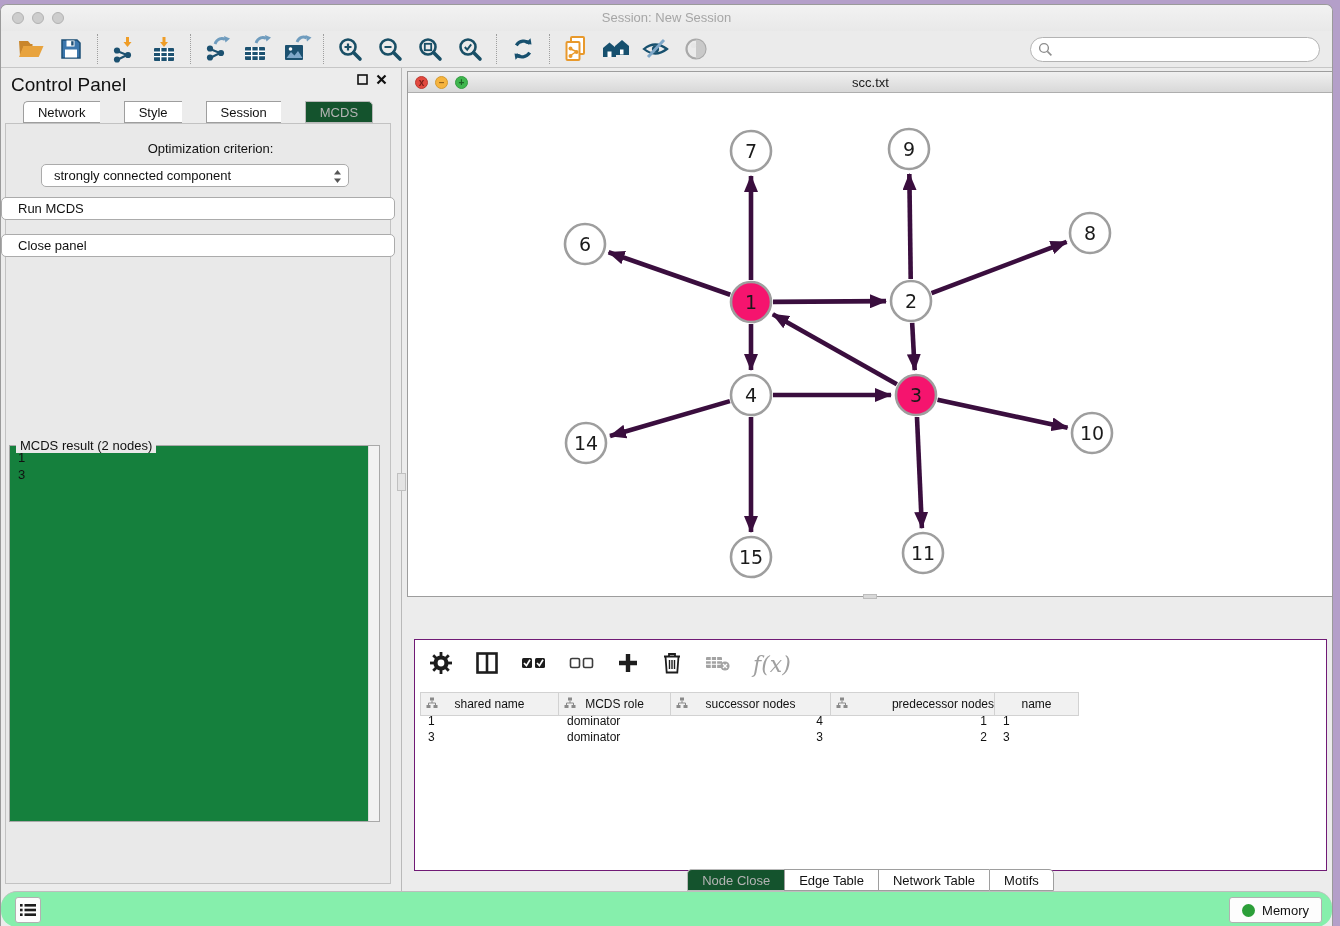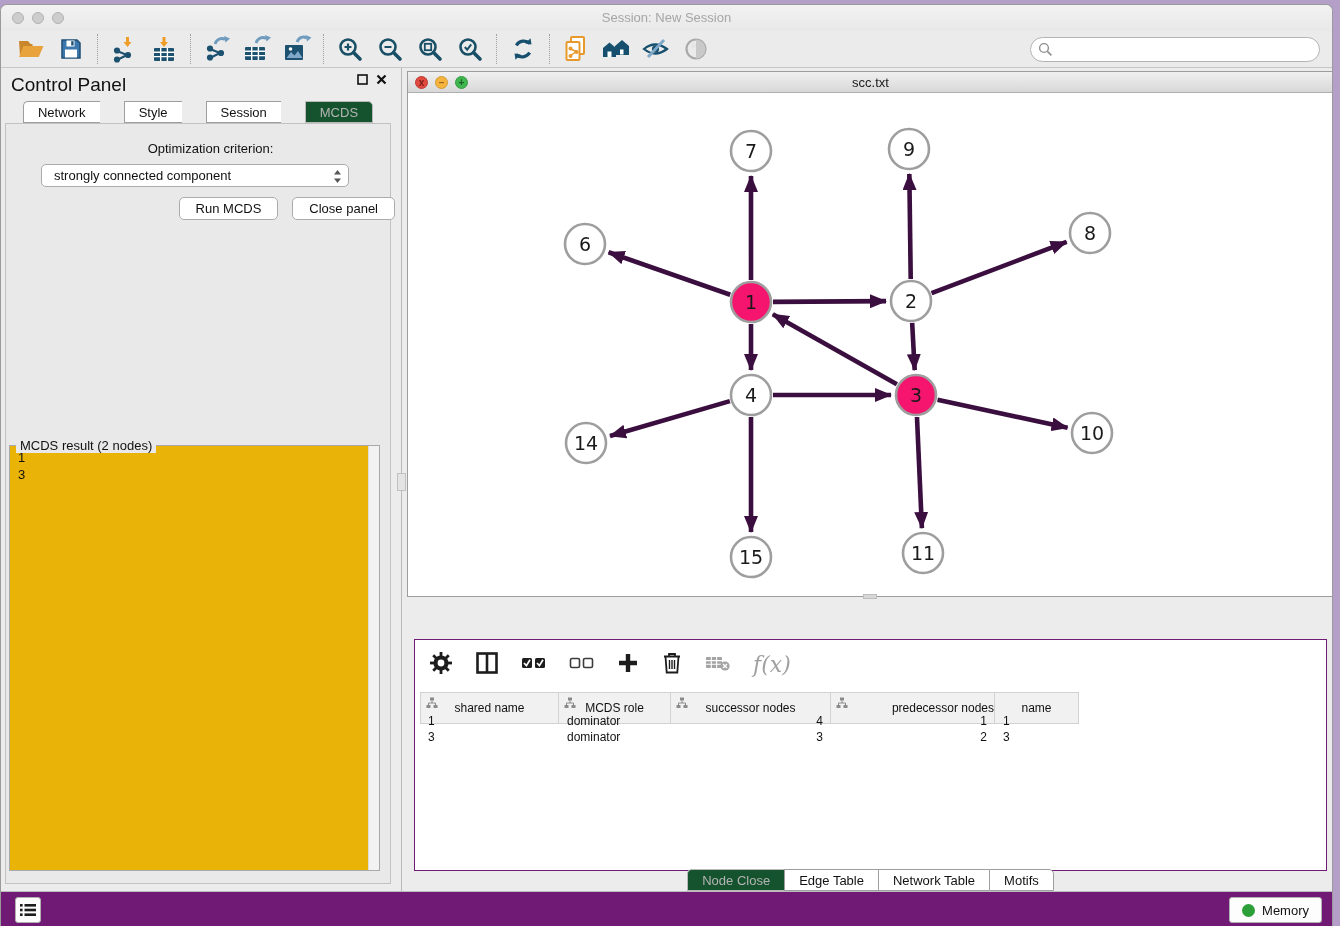--- a/index.html
+++ b/index.html
@@ -41,25 +41,25 @@
   .tab:first-child { border-radius:5px 0 0 0; }
   .tab:last-child { border-right:1px solid #9e9e9e; border-radius:0 5px 0 0; }
   .tab.selected { background:#14532d; color:#b4b4b4; border-color:#b9b9b9; }
   .cbody { position:absolute; left:4px; right:4px; top:55px; height:761px;
     background:#e9e9e9; border:1px solid #c2c2c2; }
   .optlabel { position:absolute; left:0; right:0; top:73px; text-align:center; font-size:13px; color:#111;padding-left:25px; }
   .dropdown { position:absolute; left:40px; top:96px; width:308px; height:23px; background:#fff;
     border:1px solid #ababab; border-radius:5px; display:flex; align-items:center;
     padding:0 22px 0 12px; font-size:13px; color:#111; }
   .dropdown svg { position:absolute; right:6px; top:4px; }
-  .btnrow { position:absolute; left:0; right:0; top:129px; display:flex; justify-content:flex-end; gap:14px; }
+  .btnrow { position:absolute; left:0; right:0; top:129px; display:flex; justify-content:center; gap:14px;flex-direction:column; }
   .pushbtn { height:23px; padding:0 16px; background:#fff; border:1px solid #ababab;
     border-radius:5px; font-size:13px; color:#111; display:flex; align-items:center; }
-  .groupbox { position:absolute; left:8px; width:371px; top:377px; height:426px;
-    border:1px solid #a9a9a9; background:#eab308; }
+  .groupbox { position:absolute; left:8px; width:371px; top:377px; height:377px;
+    border:1px solid #a9a9a9; background:#15803d; }
   .grouplegend { position:absolute; left:6px; top:-8px; background:#e9e9e9;
     padding:0 4px; font-size:13px; color:#111; }
   .resulttext { position:absolute; left:1px; top:3px; right:12px; bottom:1px;
     font-size:13px; color:#111; white-space:pre; padding-left:7px; line-height:17px; }
   .resultscroll { position:absolute; right:0; top:0; bottom:0; width:11px;
     background:#f2f2f2; border-left:1px solid #dcdcdc; }
 
   
   .vsplit { position:absolute; left:400px; top:63px; width:1px; height:823px; background:#b9b9b9; }
   .vgrip { position:absolute; left:396px; top:468px; width:9px; height:18px;
@@ -82,32 +82,32 @@
   .netgrip { position:absolute; left:455px; bottom:-3px; width:14px; height:5px;
     background:#d8d8d8; border:1px solid #bdbdbd; }
 
   
   .tpanel { position:absolute; left:406px; top:596px; width:927px; height:290px; background:#ececec; }
   .tpanel .panelctl { right:12px; }
   .tinner { position:absolute; left:7px; right:7px; top:38px; height:232px;
     background:#fff; border:1px solid #701a75; }
   .ttoolbar { position:absolute; left:0; right:0; top:0; height:49px;
     display:flex; align-items:center; padding-left:14px; gap:22px; }
-  .thead { position:absolute; left:5px; top:52px; display:flex; height:32px; }
+  .thead { position:absolute; left:5px; top:52px; display:flex; height:24px; }
   .th { background:#f1f1f1; border:1px solid #d2d2d2; border-left:none; display:flex;
     align-items:center; justify-content:center; gap:6px; font-size:12px; color:#111; position:relative; }
   .th:first-child { border-left:1px solid #d2d2d2; }
   .th .treeicon { position:absolute; left:5px; top:4px; }
   .trow { position:absolute; left:5px; display:flex; height:16px; }
   .td { font-size:12px; color:#111; padding:1px 8px 0 8px; overflow:hidden; }
   .bottabs { position:absolute; left:0; right:0; top:268px; display:flex; justify-content:center; }
 
   
   .statusbar { position:absolute; left:0; right:0; top:886px; height:36px;
-    background:#701a75; border-top:1px solid #bdbdbd; }
+    background:#86efac; border-top:1px solid #bdbdbd;border-radius:16px; }
   .listbtn { position:absolute; left:14px; top:5px; width:26px; height:26px; background:#fdfdfd;
     border:1px solid #b1b1b1; border-radius:3px; display:flex; align-items:center; justify-content:center; }
   .membtn { position:absolute; right:10px; top:5px; height:26px; background:#fdfdfd;
     border:1px solid #b1b1b1; border-radius:3px; display:flex; align-items:center;
     gap:7px; padding:0 12px; font-size:13px; color:#111; }
   .memdot { width:13px; height:13px; border-radius:50%; background:#2c9f39; }
 </style>
 </head>
 <body>
 

